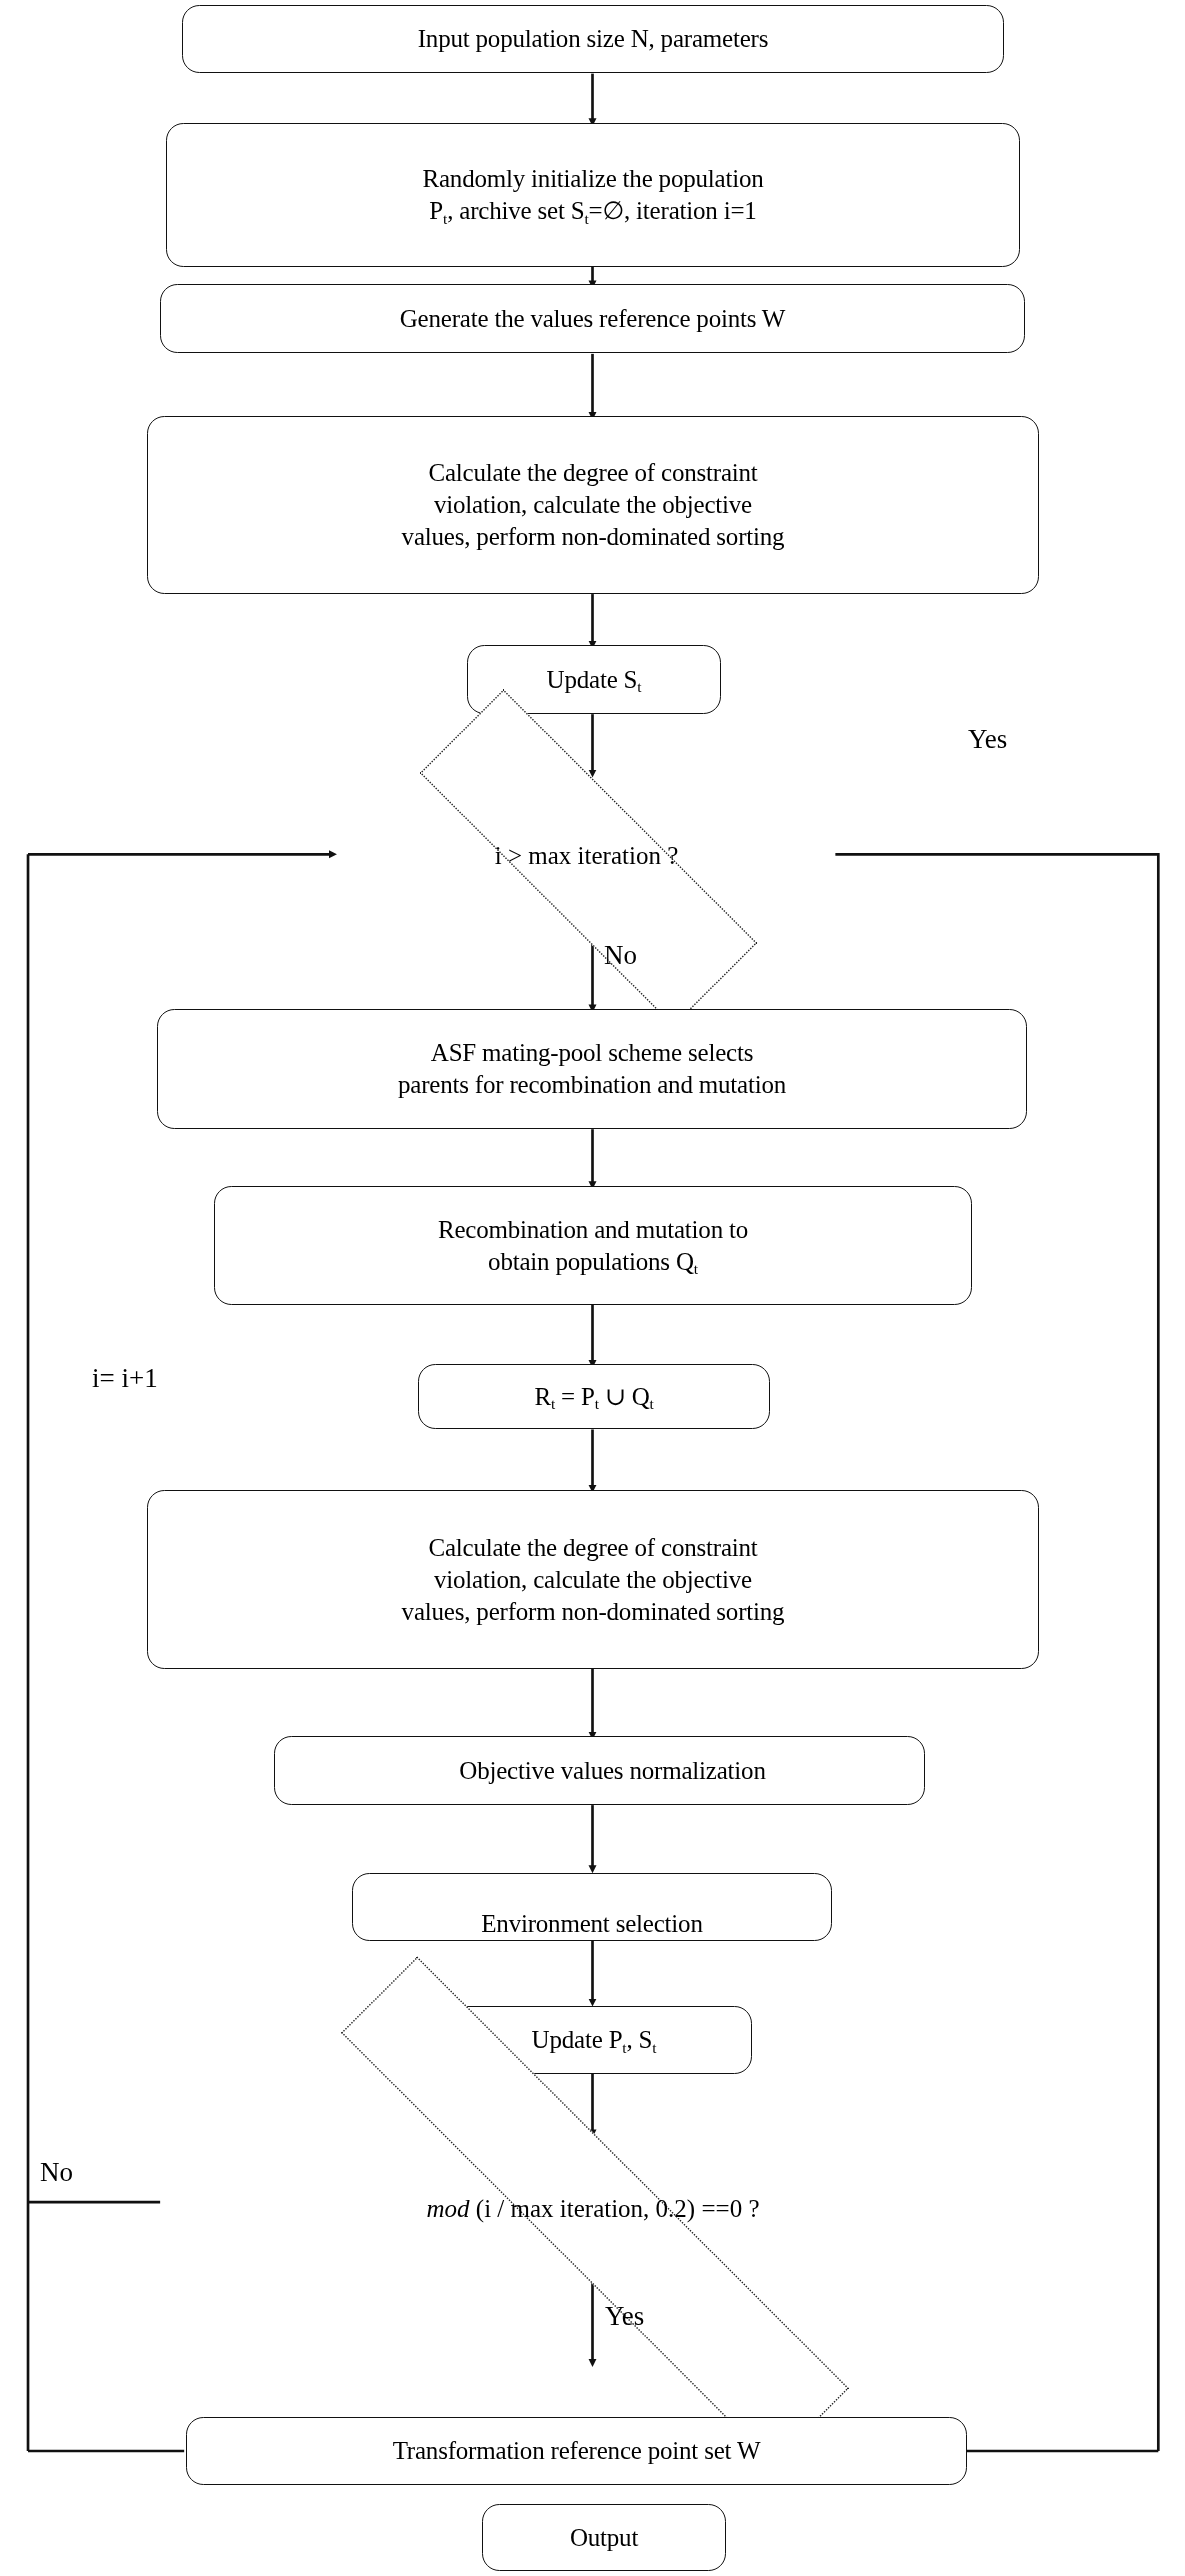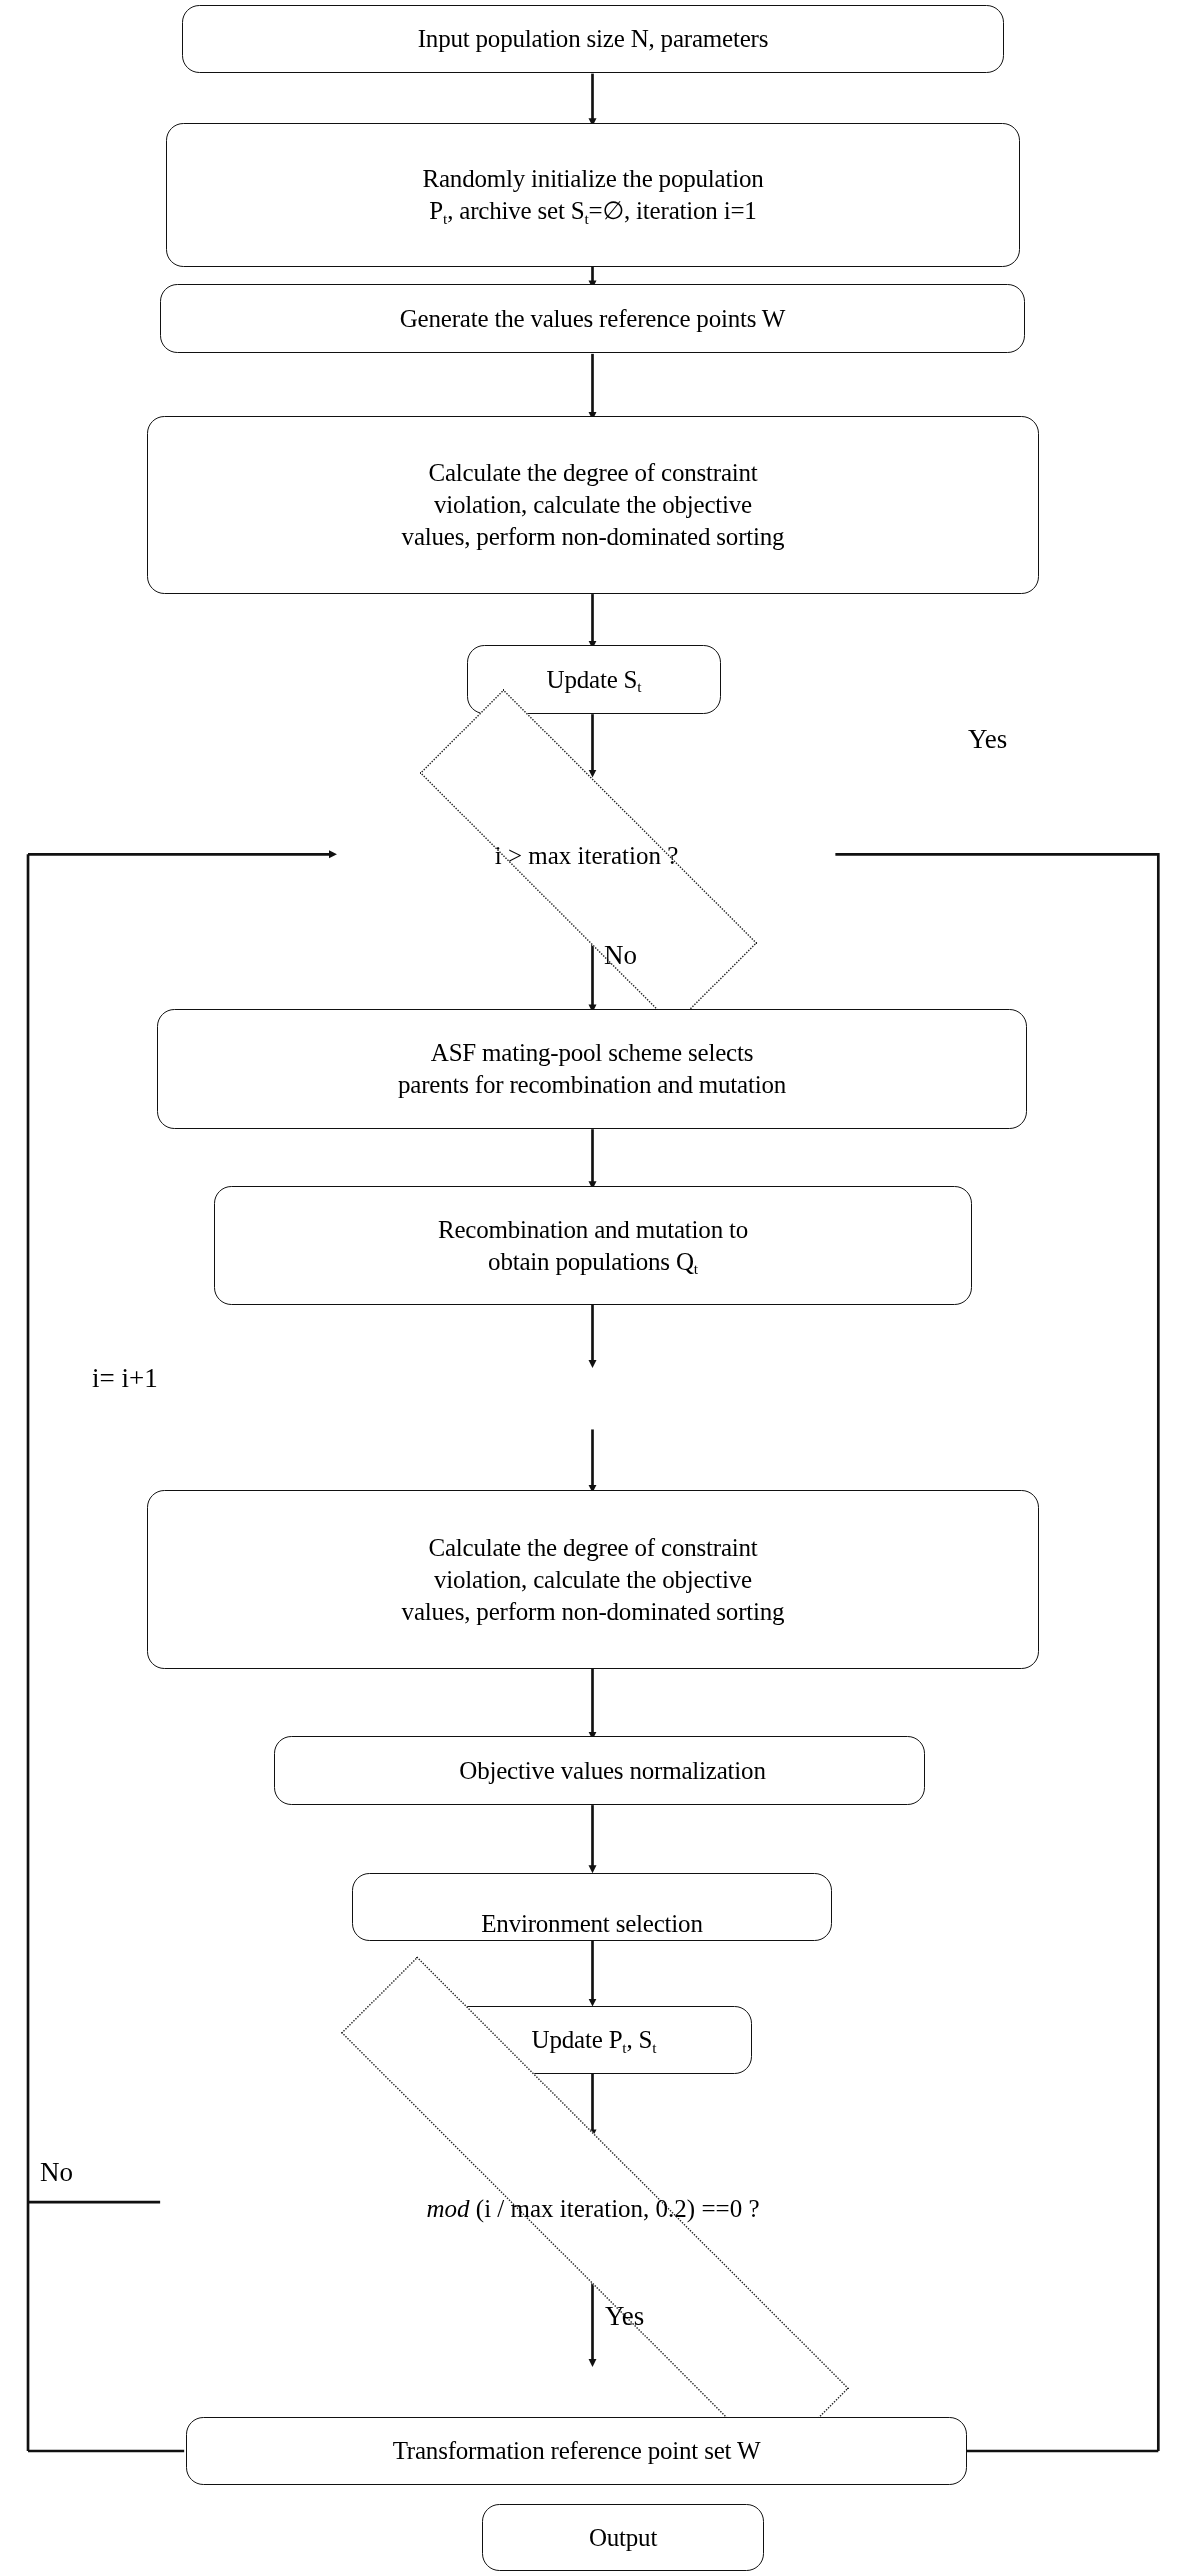--- a/index.html
+++ b/index.html
@@ -121,20 +121,25 @@
     </span>
   </div>
 
   <div class="node f38" style="left:157px; top:1009px; width:870px; height:120px;">
     <span class="txt">
       <span>ASF mating-pool scheme selects</span><br>
       <span>parents for recombination and mutation</span>
     </span>
   </div>
 
+  <div class="node f38" style="left:418px; top:1364px; width:352px; height:65px;">
+    <span class="txt">
+      <span>R</span><sub>t</sub><span> = P</span><sub>t</sub><span> ∪ Q</span><sub>t</sub>
+    </span>
+  </div>
 
   <div class="node f38" style="left:147px; top:1490px; width:892px; height:179px;">
     <span class="txt">
       <span>Calculate the degree of constraint</span><br>
       <span>violation, calculate the objective</span><br>
       <span>values, perform non-dominated sorting</span>
     </span>
   </div>
 
   <div class="node f38" style="left:274px; top:1736px; width:651px; height:69px;padding-left:26px;">
@@ -153,21 +158,21 @@
 
   <div class="diamond" style="left:162px; top:2134px; width:862px; height:149px;">
     <span class="dshape"></span>
     <span class="dlabel f38"><span class="ital">mod</span><span> (i / max iteration, 0.2) ==0 ?</span></span>
   </div>
 
   <div class="node f38" style="left:186px; top:2417px; width:781px; height:68px;">
     <span class="txt">Transformation reference point set W</span>
   </div>
 
-  <div class="node f38" style="left:482px; top:2504px; width:282px; height:67px;">
+  <div class="node f38" style="left:482px; top:2504px; width:244px; height:67px;">
     <span class="txt">Output</span>
   </div>
 
   <div class="edgelabel f40" style="left:968px; top:724px;">Yes</div>
 
   <div class="edgelabel f40" style="left:604px; top:940px;">No</div>
 
   <div class="edgelabel f40" style="left:92px; top:1363px;">i= i+1</div>
 
   <div class="edgelabel f40" style="left:40px; top:2157px;">No</div>

